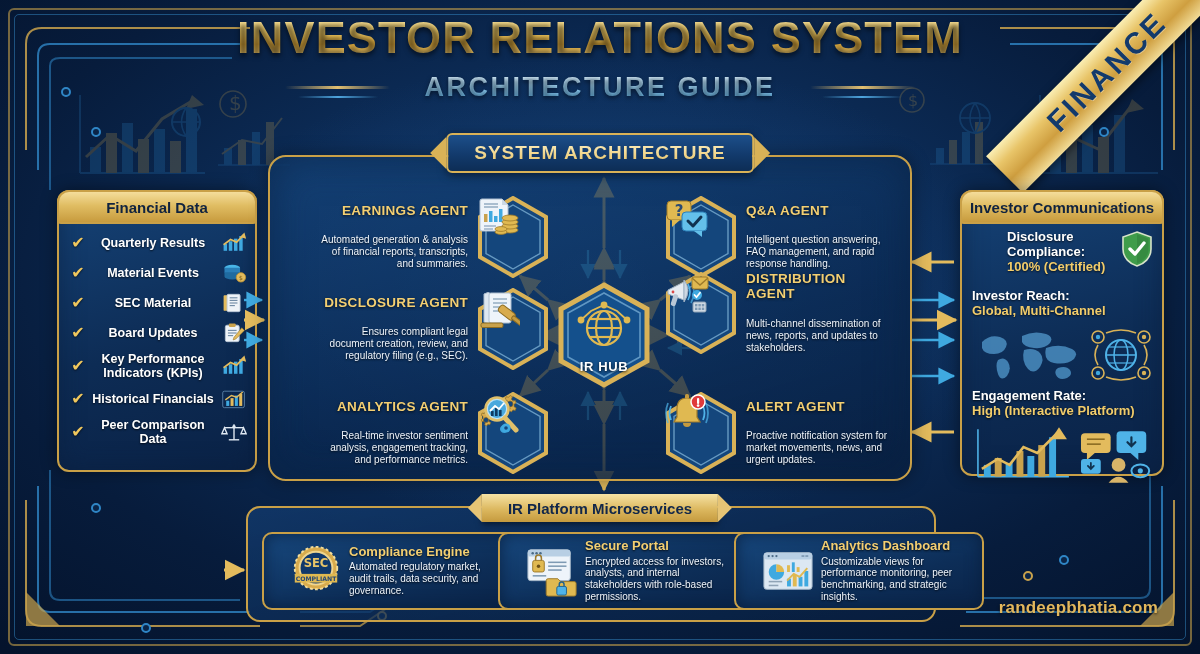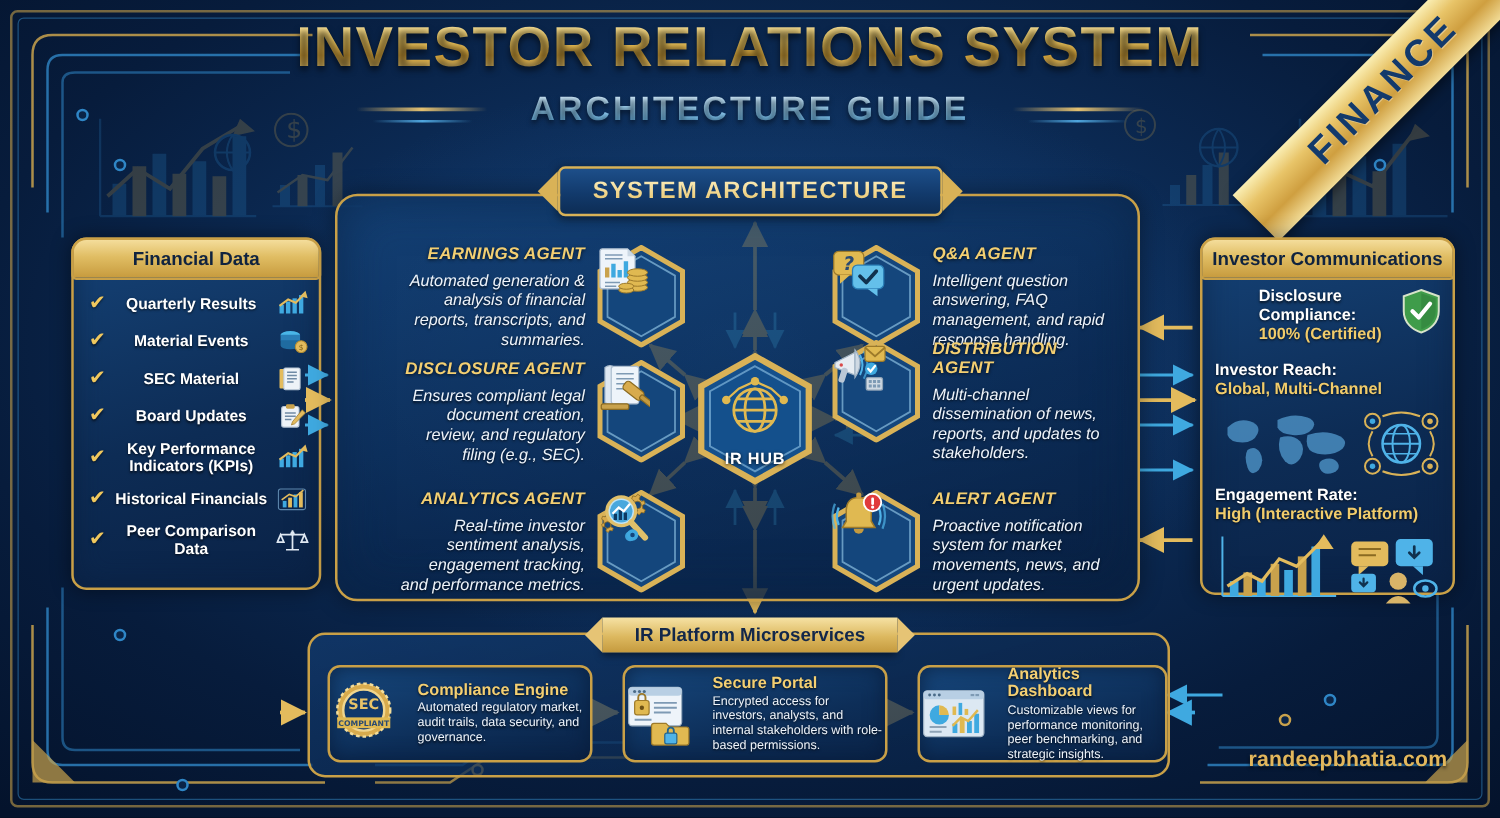--- a/index.html
+++ b/index.html
@@ -90,27 +90,27 @@
   .banner span{font-size:19px;font-weight:bold;letter-spacing:1px;
     background:linear-gradient(180deg,#fdf0c2,#e7c163);
     -webkit-background-clip:text;background-clip:text;color:transparent;}
   .banner:before,.banner:after{content:"";position:absolute;top:50%;
     transform:translateY(-50%);width:0;height:0;
     border-top:16px solid transparent;border-bottom:16px solid transparent;}
   .banner:before{left:-18px;border-right:16px solid #d9b257;}
   .banner:after{right:-18px;border-left:16px solid #d9b257;}
 
   
-  .agent{position:absolute;display:flex;gap:8px;font-style:italic;}
+  .agent{position:absolute;display:flex;align-items:center;gap:8px;}
   .agent .txt{width:150px;}
   .agent.left .txt{text-align:right;}
   .agent.right .txt{text-align:left;}
   .ag-title{font-size:13.5px;font-weight:bold;color:#f3cf72;line-height:1.1;
     letter-spacing:.3px;text-shadow:0 1px 3px rgba(0,0,0,.75);}
-  .ag-desc{font-size:13px;color:#eef4fb;line-height:1.2;margin-top:6px;
+  .ag-desc{font-size:10px;color:#eef4fb;line-height:1.2;margin-top:16px;
     text-shadow:0 1px 2px rgba(0,0,0,.75);}
 
   .hex{width:74px;height:82px;position:relative;flex:0 0 74px;}
   .hex svg{position:absolute;inset:0;}
   .hexin{position:absolute;inset:0;display:flex;align-items:center;justify-content:center;}
 
   
   .hub{position:absolute;left:556px;top:282px;width:96px;height:106px;}
   .hublabel{position:absolute;left:0;right:0;bottom:14px;text-align:center;
     color:#fff;font-size:13px;font-weight:bold;letter-spacing:.6px;
@@ -125,21 +125,21 @@
     background:linear-gradient(180deg,#f6e2a4,#dcb85f 55%,#c59a3e);
     box-shadow:0 2px 6px rgba(0,0,0,.5);z-index:6;}
   .microbanner span{font-size:15px;font-weight:bold;color:#12274a;}
   .microbanner:before,.microbanner:after{content:"";position:absolute;top:0;
     width:0;height:0;border-top:14px solid transparent;border-bottom:14px solid transparent;}
   .microbanner:before{left:-14px;border-right:14px solid #e6c475;}
   .microbanner:after{right:-14px;border-left:14px solid #e6c475;}
 
   .mcard{position:absolute;top:532px;height:74px;border:2px solid #c9a047;border-radius:10px;
     background:linear-gradient(165deg,#17487e 0%,#0d2e58 60%,#0a2347 100%);
-    display:flex;align-items:center;gap:16px;padding:0 0;
+    display:flex;align-items:center;gap:6px;padding:0 25px;
     box-shadow:inset 0 0 16px rgba(8,28,58,.8);}
   .mcard .mico{flex:0 0 54px;height:54px;}
   .mc-title{font-size:13px;font-weight:bold;color:#f3cf72;line-height:1.1;
     text-shadow:0 1px 2px rgba(0,0,0,.8);}
   .mc-desc{font-size:10px;color:#eef4fb;line-height:1.18;margin-top:2px;
     text-shadow:0 1px 2px rgba(0,0,0,.8);}
 
   .wmark{position:absolute;right:42px;bottom:36px;font-size:17px;font-weight:bold;
     color:#e2b75c;letter-spacing:.2px;text-shadow:0 1px 3px rgba(0,0,0,.7);}
 

